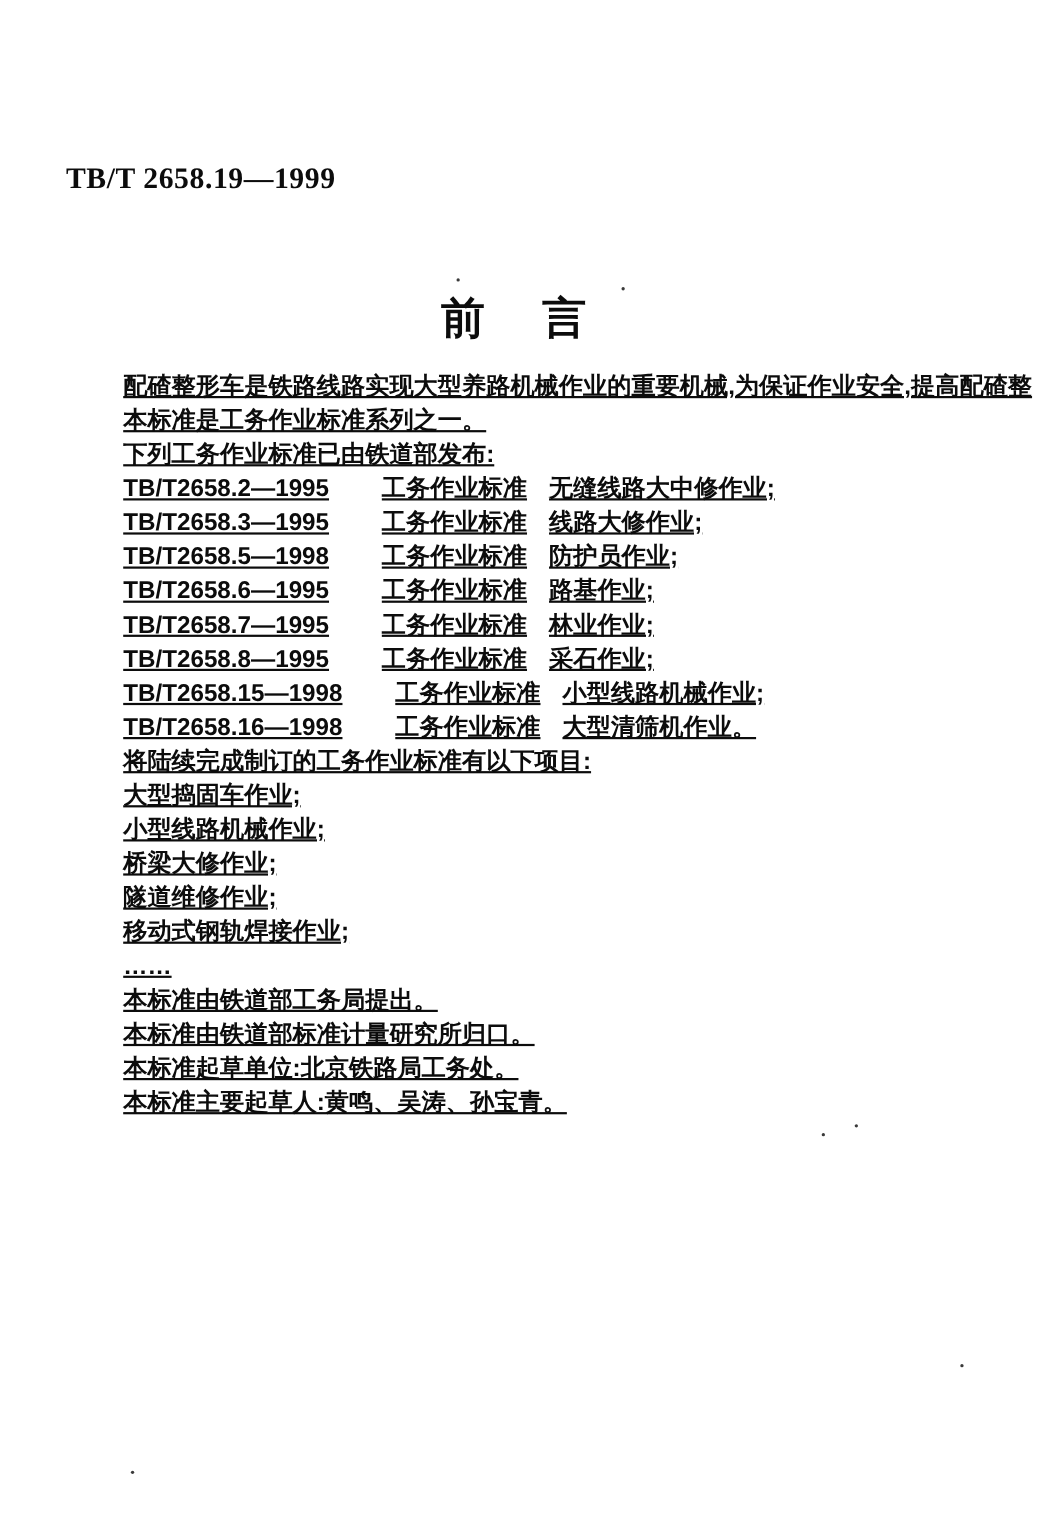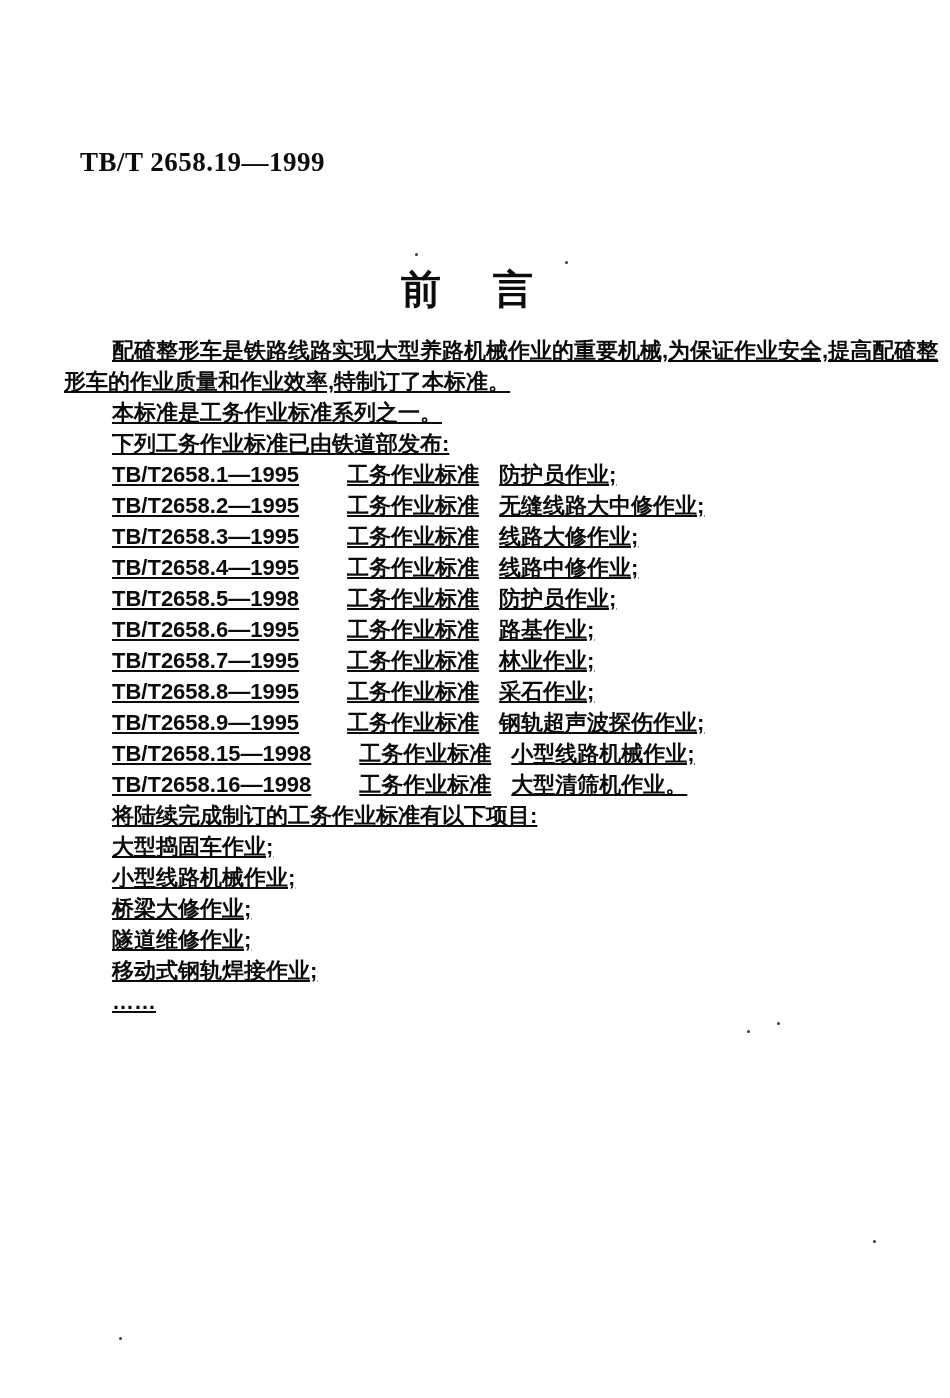--- a/index.html
+++ b/index.html
@@ -7,21 +7,21 @@
     position: relative;
     width: 950px;
     height: 1398px;
     background: #ffffff;
     color: #0c0c0c;
     font-family: "Liberation Sans", sans-serif;
     overflow: hidden;
   }
   .doc-number {
     position: absolute;
-    left: 80px;
+    left: 60px;
     top: 147px;
     font-family: "Liberation Serif", serif;
     font-weight: 700;
     font-size: 27px;
     letter-spacing: 0.5px;
     white-space: nowrap;
   }
   .doc-title {
     position: absolute;
     top: 262px;
@@ -64,49 +64,51 @@
 <body>
 
 <div class="page">
 
   <div class="doc-number">TB/T 2658.19—1999</div>
 
   <h1 class="doc-title">前言</h1>
 
   <div class="body-block">
     <p class="line indent">配碴整形车是铁路线路实现大型养路机械作业的重要机械,为保证作业安全,提高配碴整</p>
-    <p class="line">形车的作业质量和作业效率,特制订了本标准。</p>
     <p class="line indent">本标准是工务作业标准系列之一。</p>
     <p class="line indent">下列工务作业标准已由铁道部发布:</p>
 
     <div id="standards-list">
-        <p class="line indent"><span class="std-code">TB/T2658.1—1995</span><span class="std-series">工务作业标准</span><span class="std-name">防护员作业;</span></p>
         <p class="line indent"><span class="std-code">TB/T2658.2—1995</span><span class="std-series">工务作业标准</span><span class="std-name">无缝线路大中修作业;</span></p>
         <p class="line indent"><span class="std-code">TB/T2658.3—1995</span><span class="std-series">工务作业标准</span><span class="std-name">线路大修作业;</span></p>
-        <p class="line indent"><span class="std-code">TB/T2658.4—1995</span><span class="std-series">工务作业标准</span><span class="std-name">线路中修作业;</span></p>
         <p class="line indent"><span class="std-code">TB/T2658.5—1998</span><span class="std-series">工务作业标准</span><span class="std-name">防护员作业;</span></p>
         <p class="line indent"><span class="std-code">TB/T2658.6—1995</span><span class="std-series">工务作业标准</span><span class="std-name">路基作业;</span></p>
         <p class="line indent"><span class="std-code">TB/T2658.7—1995</span><span class="std-series">工务作业标准</span><span class="std-name">林业作业;</span></p>
         <p class="line indent"><span class="std-code">TB/T2658.8—1995</span><span class="std-series">工务作业标准</span><span class="std-name">采石作业;</span></p>
-        <p class="line indent"><span class="std-code">TB/T2658.9—1995</span><span class="std-series">工务作业标准</span><span class="std-name">钢轨超声波探伤作业;</span></p>
         <p class="line indent"><span class="std-code">TB/T2658.15—1998</span><span class="std-series">工务作业标准</span><span class="std-name">小型线路机械作业;</span></p>
         <p class="line indent"><span class="std-code">TB/T2658.16—1998</span><span class="std-series">工务作业标准</span><span class="std-name">大型清筛机作业。</span></p>
       </div>
 
     <p class="line indent">将陆续完成制订的工务作业标准有以下项目:</p>
 
     <div id="upcoming-list">
         <p class="line indent">大型捣固车作业;</p>
         <p class="line indent">小型线路机械作业;</p>
         <p class="line indent">桥梁大修作业;</p>
         <p class="line indent">隧道维修作业;</p>
         <p class="line indent">移动式钢轨焊接作业;</p>
         <p class="line indent">……</p>
       </div>
 
+    <div id="attribution-list">
+        <p class="line indent">本标准由铁道部工务局提出。</p>
+        <p class="line indent">本标准由铁道部标准计量研究所归口。</p>
+        <p class="line indent">本标准起草单位:北京铁路局工务处。</p>
+        <p class="line indent">本标准主要起草人:黄鸣、吴涛、孙宝青。</p>
+      </div>
   </div>
 
   <div class="speck" style="left:415px; top:253px;"></div>
   <div class="speck" style="left:565px; top:261px;"></div>
   <div class="speck" style="left:747px; top:1030px;"></div>
   <div class="speck" style="left:777px; top:1022px;"></div>
   <div class="speck" style="left:119px; top:1337px;"></div>
   <div class="speck" style="left:873px; top:1240px;"></div>
 </div>
 

